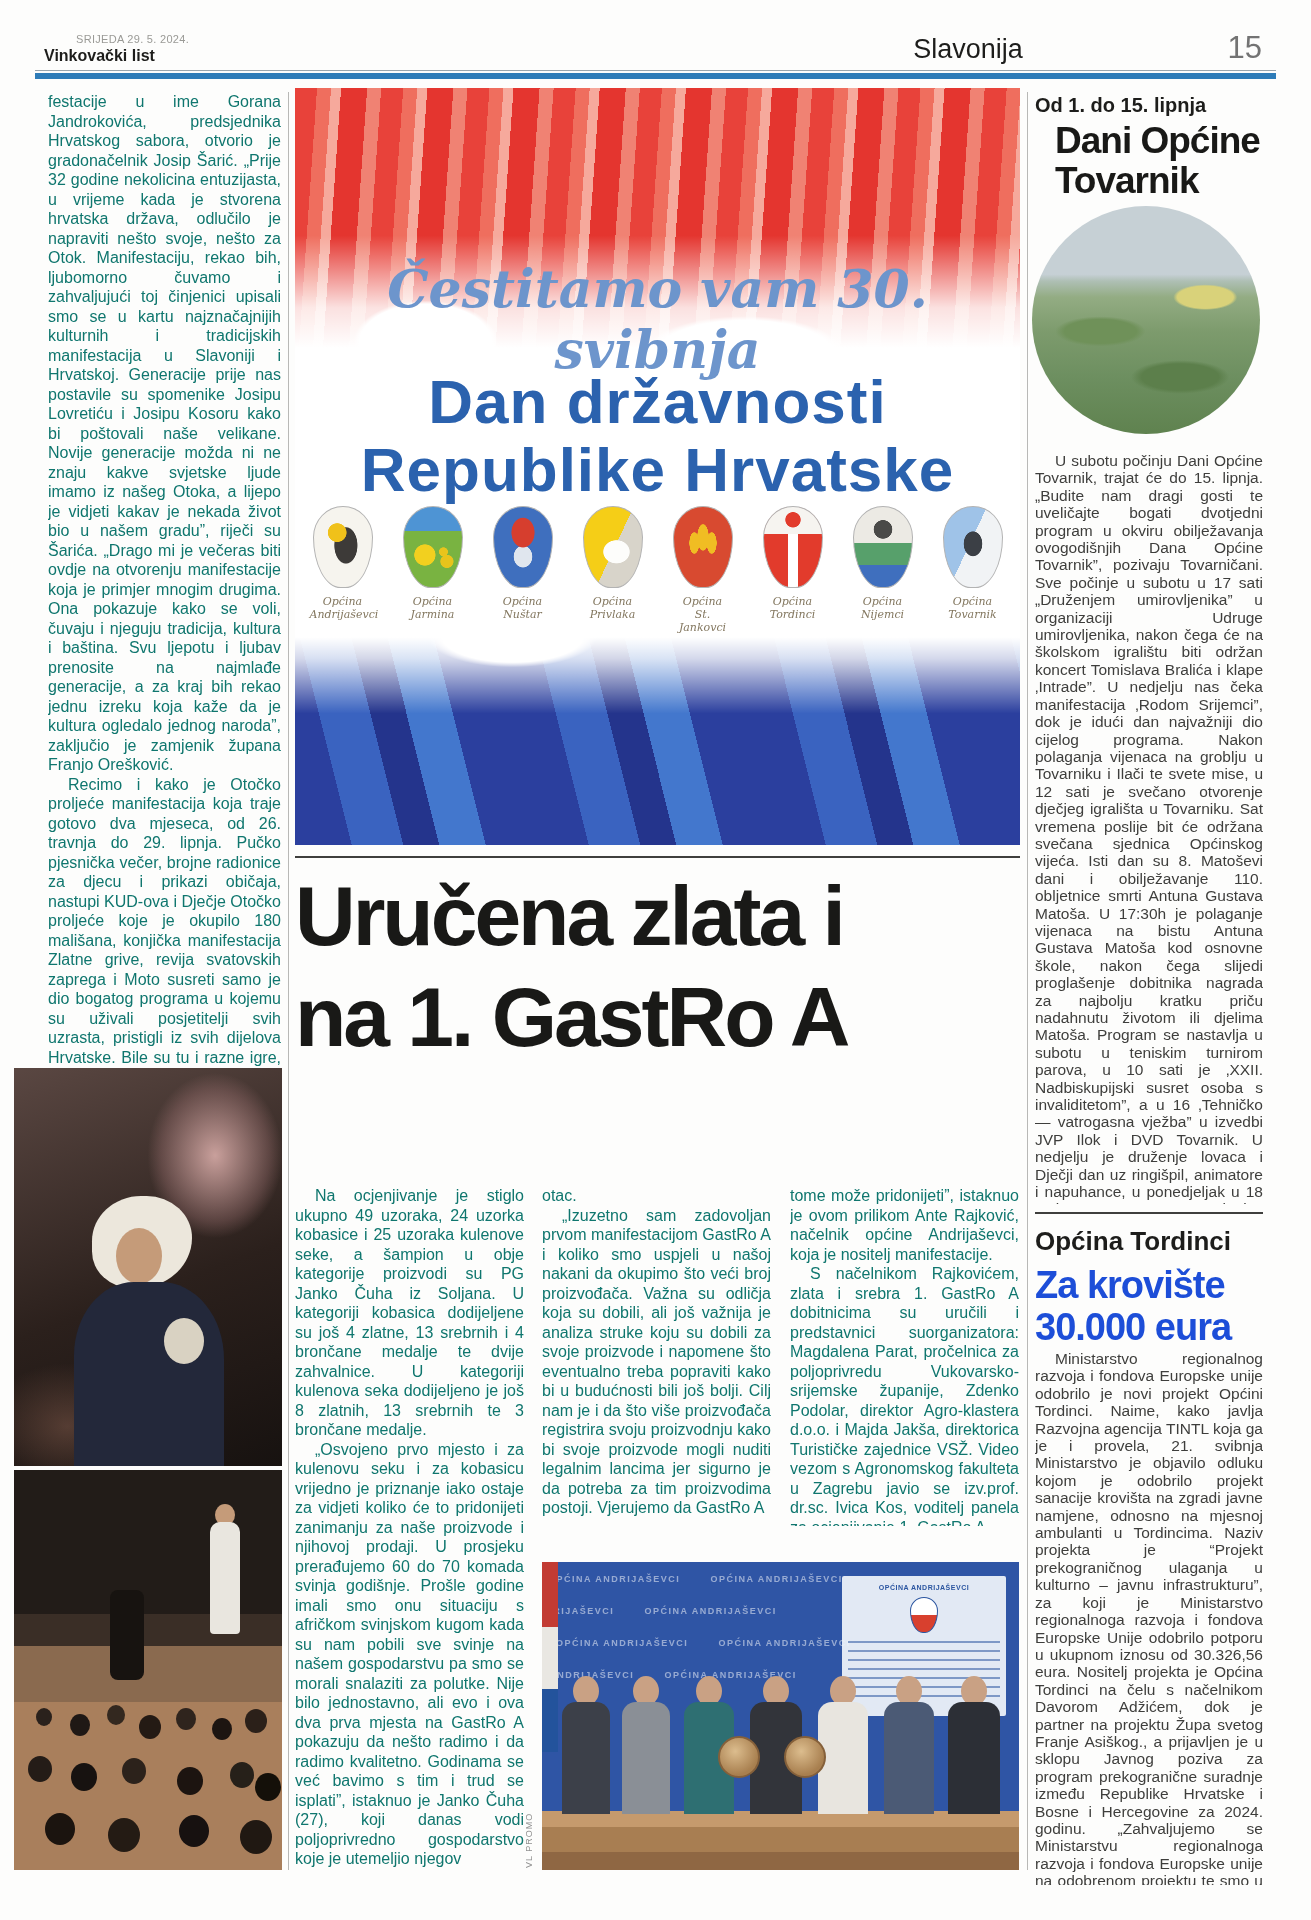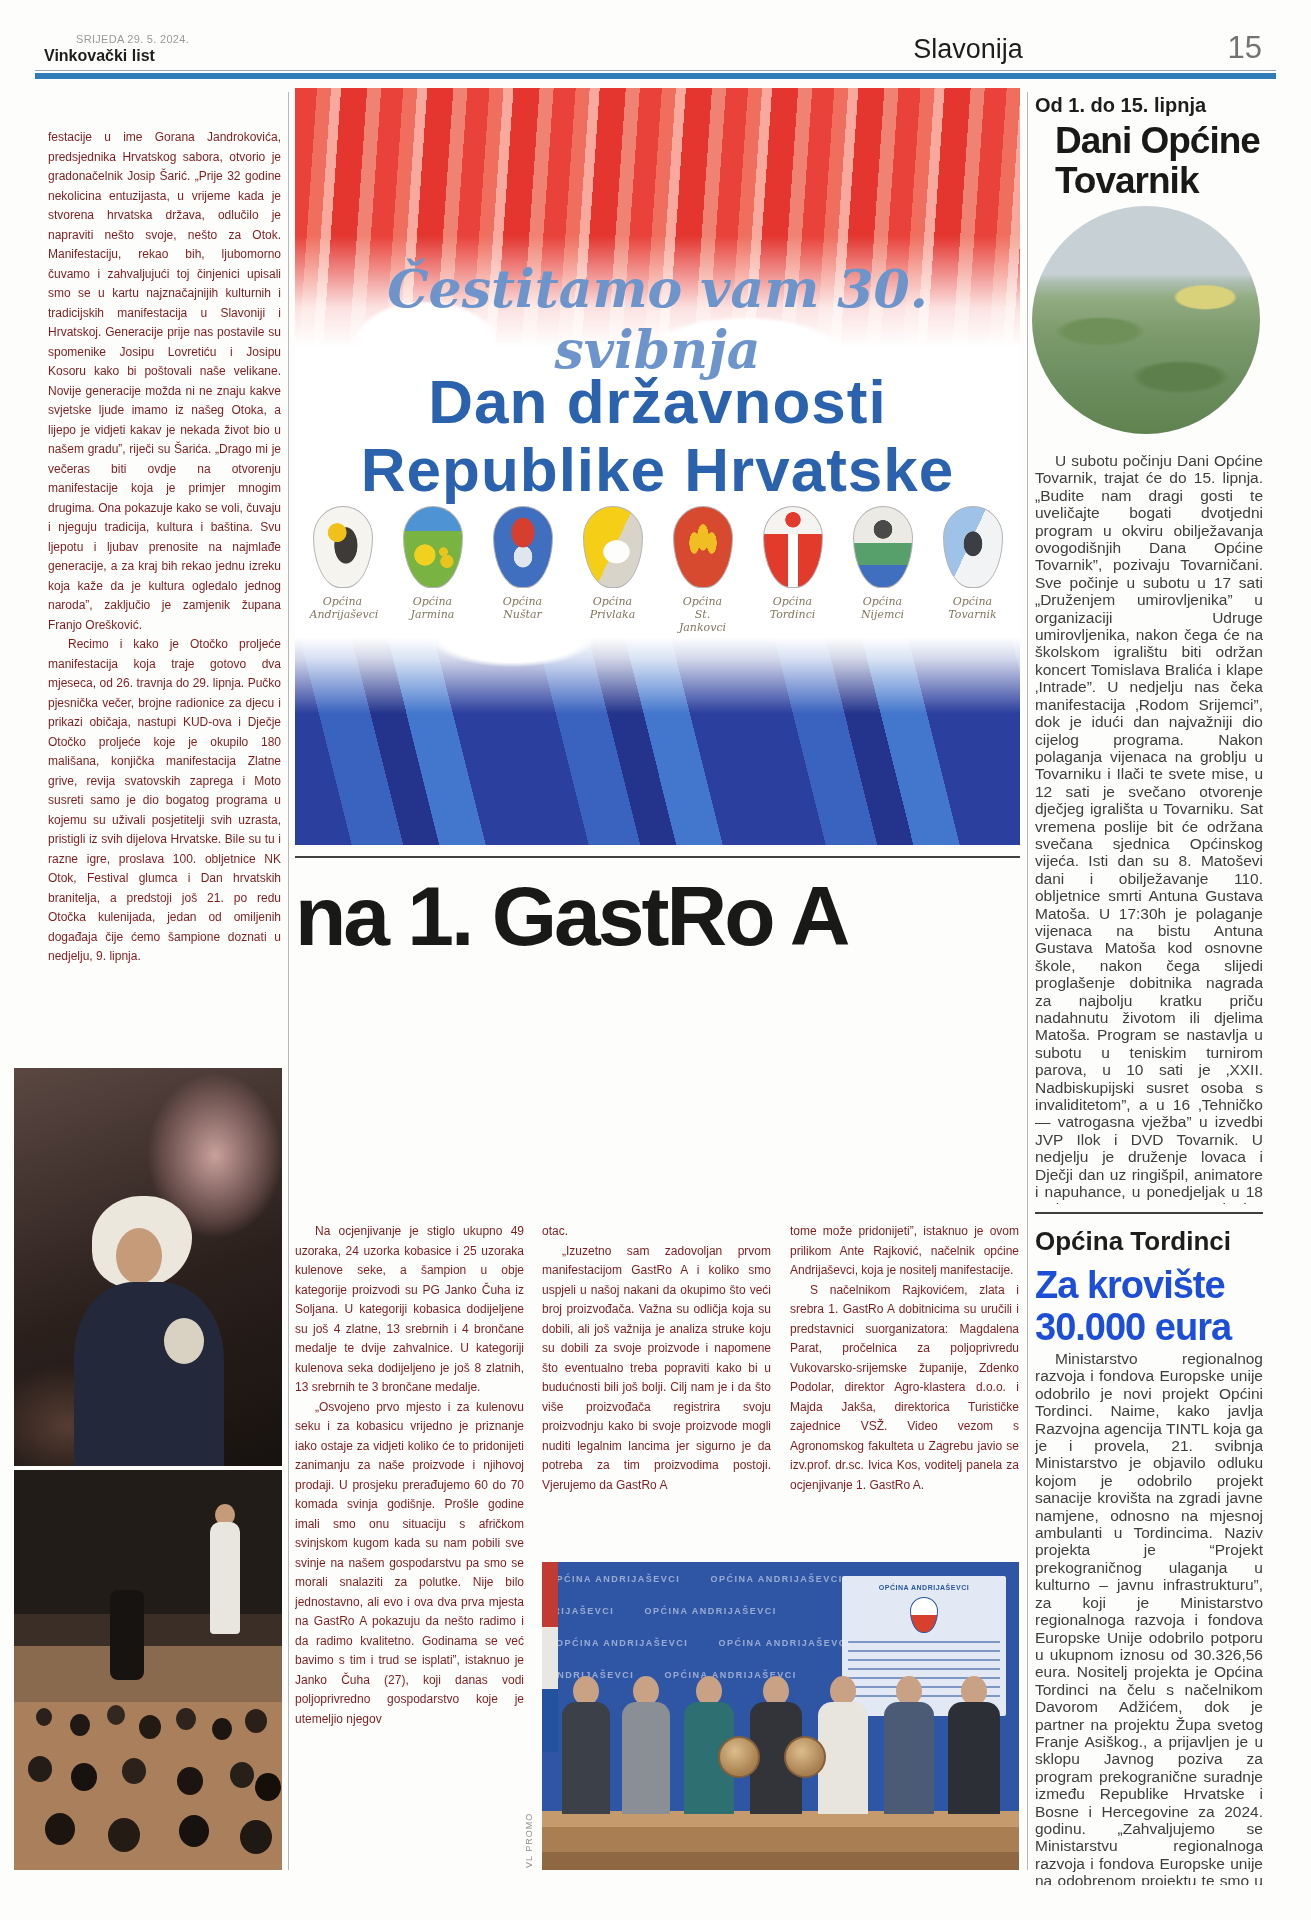--- a/index.html
+++ b/index.html
@@ -9,21 +9,21 @@
 
   
   .date{left:36px;top:33px;font-size:11px;color:#9a9a96;letter-spacing:.3px;margin-left:40px;}
   .pub{left:44px;top:47px;font-size:16px;font-weight:bold;color:#1d1d1b;text-align:center;}
   .section{left:868px;top:34px;width:200px;text-align:center;font-size:27px;color:#1d1d1b;}
   .pagenum{left:1180px;top:30px;width:82px;text-align:right;font-size:31px;color:#737373;}
   .rule-thin{left:35px;top:70px;width:1241px;height:1px;background:#9aa5ad;}
   .rule-blue{left:35px;top:73px;width:1241px;height:6px;background:#2e7cb8;}
 
   
-  .body-text{font-size:12px;line-height:19.5px;text-align:justify;color:#7f1d1d;overflow:hidden;margin-top:36px;}
+  .body-text{font-size:16px;line-height:19.5px;text-align:justify;color:#0f766e;overflow:hidden;}
   .body-text p{margin:0;}
   .body-text p.ind{text-indent:20px;}
   .body-sm{font-size:15.5px;line-height:17.4px;text-align:justify;color:#3e3e3c;overflow:hidden;}
   .body-sm p{margin:0;}
   .body-sm p.ind{text-indent:20px;}
 
   .vdiv{width:1px;background:#b8b8b6;}
 
   
   .flag{left:295px;top:88px;width:725px;height:757px;background:#fff;}
@@ -234,20 +234,21 @@
         <div class="muni-label">
           <span>Općina</span><br>
           <span>Tovarnik</span>
         </div>
       </div>
     </div>
   </div>
 
   <div class="abs gastro-rule"></div>
   <div class="abs gastro-headline">
+    <div>Uručena zlata i</div>
     <div>na 1. GastRo A</div>
   </div>
 
   <div class="abs body-text" style="left:295px;top:1186px;width:229px;height:712px;">
     <p class="ind">Na ocjenjivanje je stiglo ukupno 49 uzoraka, 24 uzorka kobasice i 25 uzoraka kulenove seke, a šampion u obje kategorije proizvodi su PG Janko Čuha iz Soljana. U kategoriji kobasica dodijeljene su još 4 zlatne, 13 srebrnih i 4 brončane medalje te dvije zahvalnice. U kategoriji kulenova seka dodijeljeno je još 8 zlatnih, 13 srebrnih te 3 brončane medalje.</p>
     <p class="ind">„Osvojeno prvo mjesto i za kulenovu seku i za kobasicu vrijedno je priznanje iako ostaje za vidjeti koliko će to pridonijeti zanimanju za naše proizvode i njihovoj prodaji. U prosjeku prerađujemo 60 do 70 komada svinja godišnje. Prošle godine imali smo onu situaciju s afričkom svinjskom kugom kada su nam pobili sve svinje na našem gospodarstvu pa smo se morali snalaziti za polutke. Nije bilo jednostavno, ali evo i ova dva prva mjesta na GastRo A pokazuju da nešto radimo i da radimo kvalitetno. Godinama se već bavimo s tim i trud se isplati”, istaknuo je Janko Čuha (27), koji danas vodi poljoprivredno gospodarstvo koje je utemeljio njegov</p>
   </div>
   <div class="abs body-text" style="left:542px;top:1186px;width:229px;height:372px;">
     <p>otac.</p>
     <p class="ind">„Izuzetno sam zadovoljan prvom manifestacijom GastRo A i koliko smo uspjeli u našoj nakani da okupimo što veći broj proizvođača. Važna su odličja koja su dobili, ali još važnija je analiza struke koju su dobili za svoje proizvode i napomene što eventualno treba popraviti kako bi u budućnosti bili još bolji. Cilj nam je i da što više proizvođača registrira svoju proizvodnju kako bi svoje proizvode mogli nuditi legalnim lancima jer sigurno je da potreba za tim proizvodima postoji. Vjerujemo da GastRo A</p>

